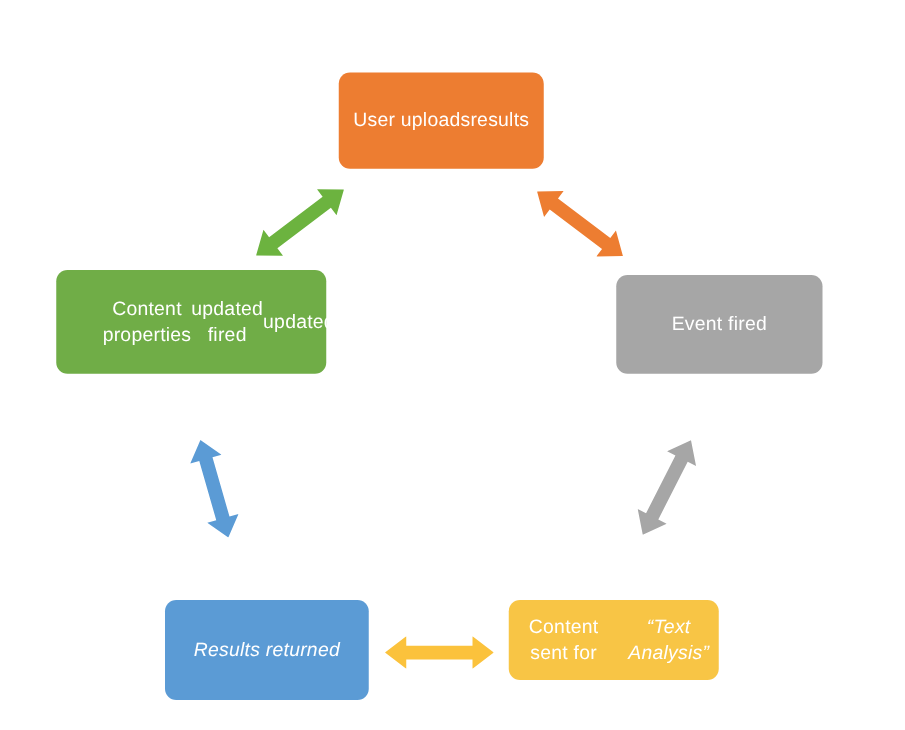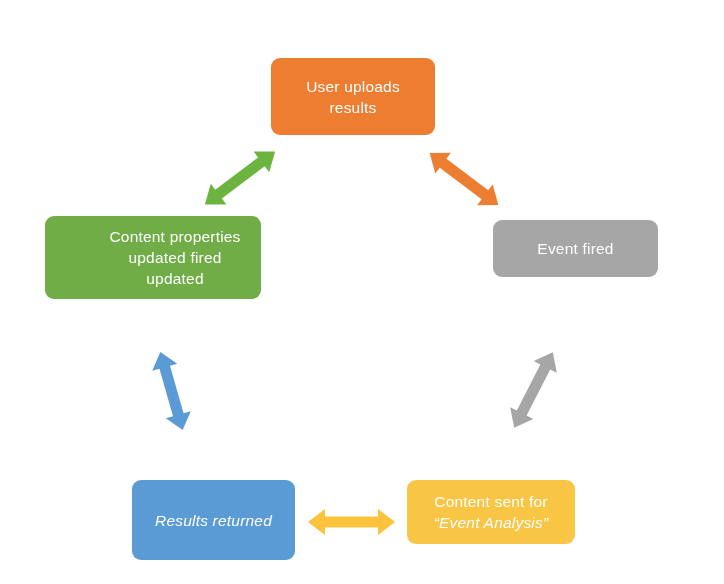--- a/index.html
+++ b/index.html
@@ -13,33 +13,33 @@
     width: 724px;
     height: 584px;
     background: #ffffff;
     overflow: hidden;
   }
   .node {
     position: absolute;
     border-radius: 9px;
     color: #ffffff;
     display: flex;
-    flex-direction: column;
+    flex-direction: row;
     align-items: center;
     justify-content: center;
     text-align: center;
     font-size: 15.5px;
     line-height: 21px;
     letter-spacing: 0.2px;
   }
   .node .line { display: block; }
   .node .line.italic { font-style: italic; }
 
   #node-upload   { left: 271px; top: 58px;  width: 164px; height: 77px; }
-  #node-event    { left: 493px; top: 220px; width: 165px; height: 57px; }
+  #node-event    { left: 493px; top: 220px; width: 165px; height: 79px; }
   #node-analysis { left: 407px; top: 480px; width: 168px; height: 64px; }
   #node-results  { left: 132px; top: 480px; width: 163px; height: 80px; }
   #node-props    { left: 45px;  top: 216px; width: 172px; height: 83px; }
 
   .arrow {
     position: absolute;
   }
   .arrow svg { display: block; width: 100%; height: 100%; }
 
   #arrow-props-upload   { left: 196px; top: 165px; width: 88px; height: 26px; transform: rotate(-37deg); }
@@ -57,21 +57,21 @@
     <span class="line">User uploads</span>
     <span class="line">results</span>
   </div>
 
   <div class="node" id="node-event" style="background: rgb(166, 166, 166);">
     <span class="line">Event fired</span>
   </div>
 
   <div class="node" id="node-analysis" style="background: rgb(248, 197, 69);">
     <span class="line">Content sent for</span>
-    <span class="line italic">“Event Analysis”</span>
+    <span class="line italic">“Text Analysis”</span>
   </div>
 
   <div class="node" id="node-results" style="background: rgb(91, 155, 213); font-style: italic;">
     <span class="line">Results returned</span>
   </div>
 
   <div class="node" id="node-props" style="background: rgb(112, 173, 71); padding-left: 44px;">
     <span class="line">Content properties</span>
     <span class="line">updated fired</span>
     <span class="line">updated</span>

